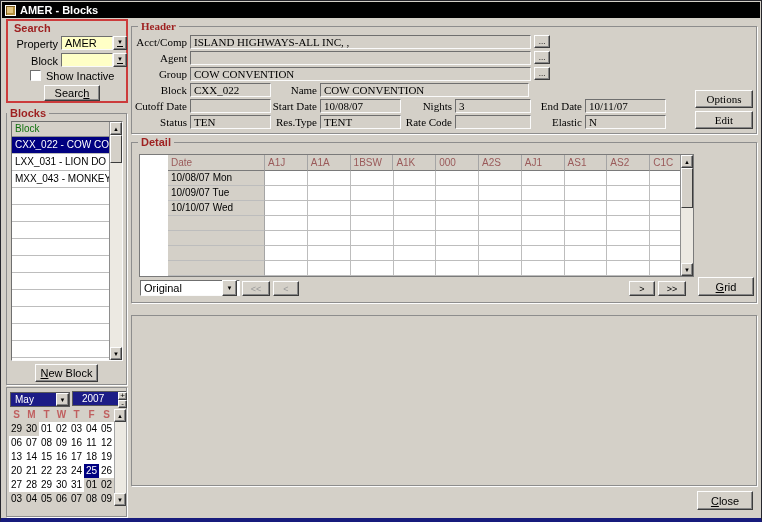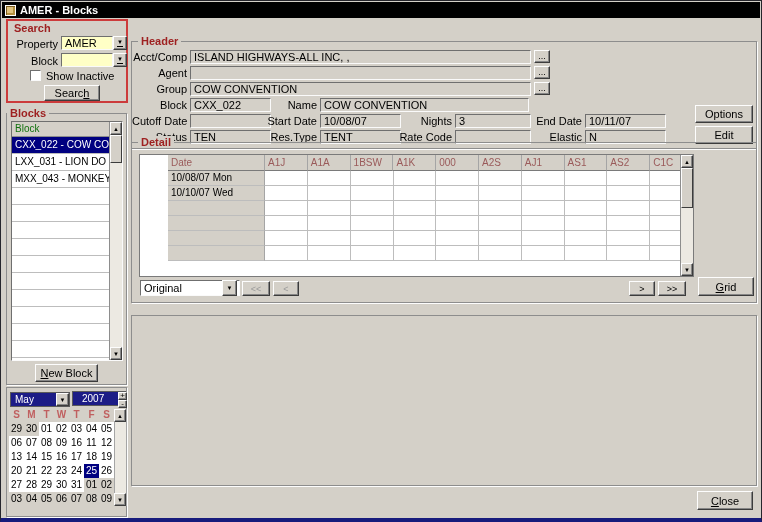--- a/index.html
+++ b/index.html
@@ -193,21 +193,21 @@
         <div class="cal-cell adj">06</div>
         <div class="cal-cell adj">07</div>
         <div class="cal-cell adj">08</div>
         <div class="cal-cell adj">09</div>
       </div>
     <div style="position:absolute;left:107px;top:21px;width:13px;height:97px;background:#ece9e2;border:1px solid #a5a5a5;"></div>
     <div class="sbtn" style="left:107px;top:21px;">▲</div>
     <div class="sbtn" style="left:107px;top:105px;">▼</div>
   </div>
 
-  <div class="group" style="left:130px;top:40px;width:626px;height:108px;">
+  <div class="group" style="left:130px;top:25px;width:626px;height:108px;font-family:Liberation Serif, serif;">
     <div class="legend" style="left:6px;">Header</div>
 
     <div class="lbl" style="left:0;top:9px;width:55px;">Acct/Comp</div>
     <div class="fld" style="left:58px;top:8px;width:341px;">ISLAND HIGHWAYS-ALL INC, ,</div>
     <div class="btn small" style="left:402px;top:8px;width:16px;height:13px;align-items:flex-start;">...</div>
 
     <div class="lbl" style="left:0;top:25px;width:55px;">Agent</div>
     <div class="fld" style="left:58px;top:24px;width:341px;"></div>
     <div class="btn small" style="left:402px;top:24px;width:16px;height:13px;align-items:flex-start;">...</div>
 
@@ -267,20 +267,33 @@
             <div class="dcell"></div>
             <div class="dcell"></div>
             <div class="dcell"></div>
             <div class="dcell"></div>
             <div class="dcell"></div>
             <div class="dcell"></div>
             <div class="dcell"></div>
             <div class="dcell"></div>
           </div>
           <div class="drow">
+            <div class="dcell datecol">10/09/07 Tue</div>
+            <div class="dcell"></div>
+            <div class="dcell"></div>
+            <div class="dcell"></div>
+            <div class="dcell"></div>
+            <div class="dcell"></div>
+            <div class="dcell"></div>
+            <div class="dcell"></div>
+            <div class="dcell"></div>
+            <div class="dcell"></div>
+            <div class="dcell"></div>
+          </div>
+          <div class="drow">
             <div class="dcell datecol">10/10/07 Wed</div>
             <div class="dcell"></div>
             <div class="dcell"></div>
             <div class="dcell"></div>
             <div class="dcell"></div>
             <div class="dcell"></div>
             <div class="dcell"></div>
             <div class="dcell"></div>
             <div class="dcell"></div>
             <div class="dcell"></div>

